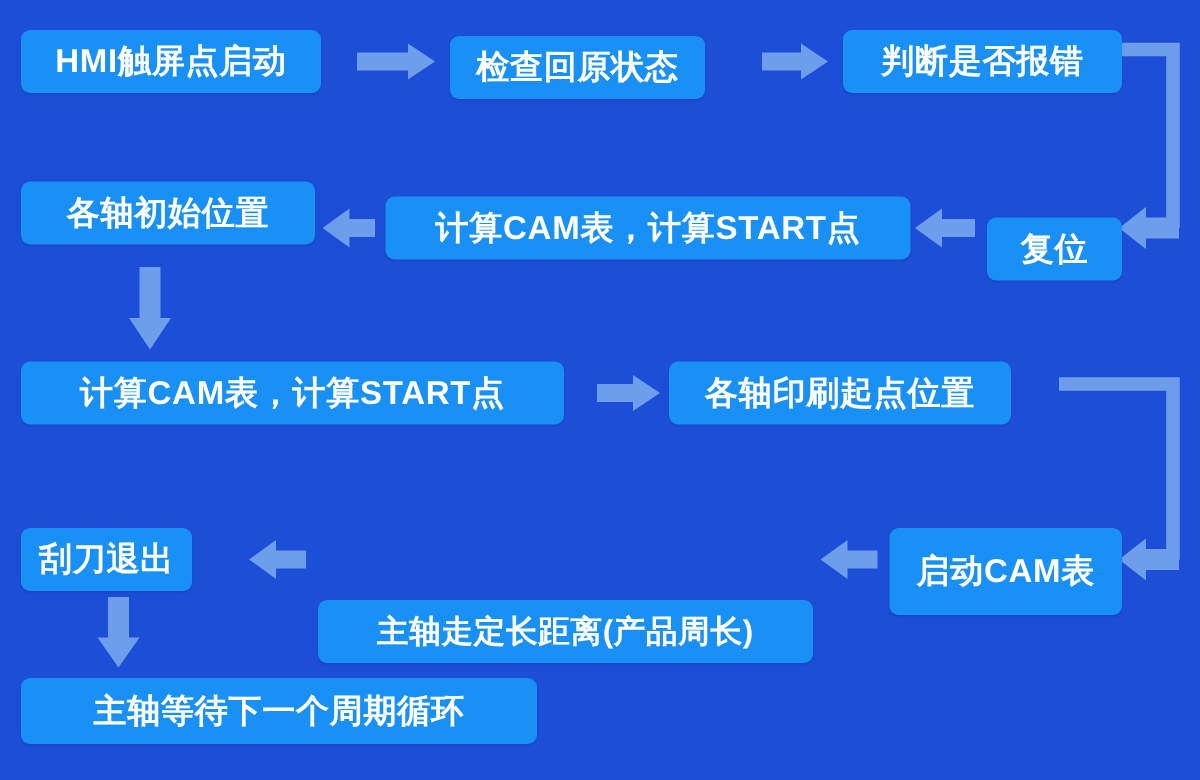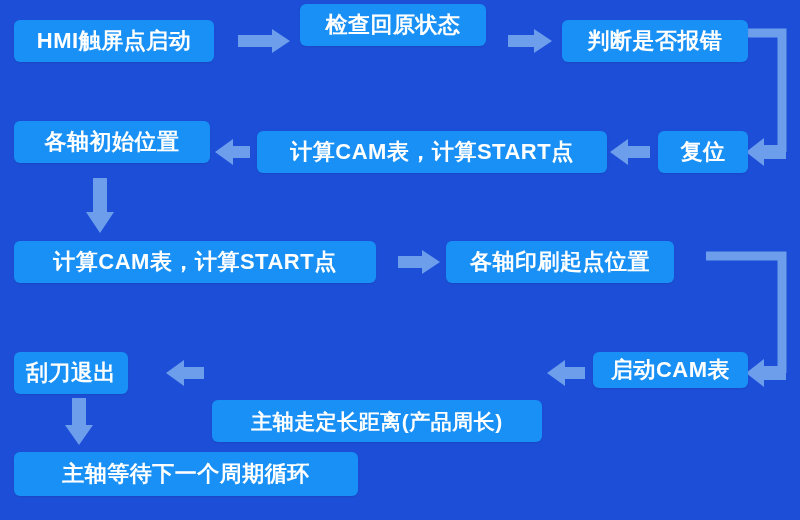--- a/index.html
+++ b/index.html
@@ -97,49 +97,49 @@
 
     <g>
       <path d="M 72 398 L 86 398 L 86 425 L 93 425 L 79 445 L 65 425 L 72 425 Z" fill="#6d9eeb"></path>
     </g>
   </svg>
 
   <div class="node" style="left:14px; top:20px; width:200px; height:42px;">
     <span>HMI触屏点启动</span>
   </div>
 
-  <div class="node" style="left:300px; top:4px; width:186px; height:42px;">
+  <div class="node" style="left:300px; top:24px; width:170px; height:42px;">
     <span>检查回原状态</span>
   </div>
 
   <div class="node" style="left:562px; top:20px; width:186px; height:42px;">
     <span>判断是否报错</span>
   </div>
 
-  <div class="node" style="left:658px; top:131px; width:90px; height:42px;">
+  <div class="node" style="left:658px; top:145px; width:90px; height:42px;">
     <span>复位</span>
   </div>
 
   <div class="node" style="left:257px; top:131px; width:350px; height:42px;">
     <span>计算CAM表，计算START点</span>
   </div>
 
   <div class="node" style="left:14px; top:121px; width:196px; height:42px;">
     <span>各轴初始位置</span>
   </div>
 
   <div class="node" style="left:14px; top:241px; width:362px; height:42px;">
     <span>计算CAM表，计算START点</span>
   </div>
 
   <div class="node" style="left:446px; top:241px; width:228px; height:42px;justify-content:center;">
     <span>各轴印刷起点位置</span>
   </div>
 
-  <div class="node" style="left:593px; top:352px; width:155px; height:36px;">
+  <div class="node" style="left:593px; top:352px; width:155px; height:58px;">
     <span>启动CAM表</span>
   </div>
 
   <div class="node small-text" style="left:212px; top:352px; width:330px; height:42px;margin-top:48px;">
     <span>主轴走定长距离(产品周长)</span>
   </div>
 
   <div class="node" style="left:14px; top:352px; width:114px; height:42px;">
     <span>刮刀退出</span>
   </div>

